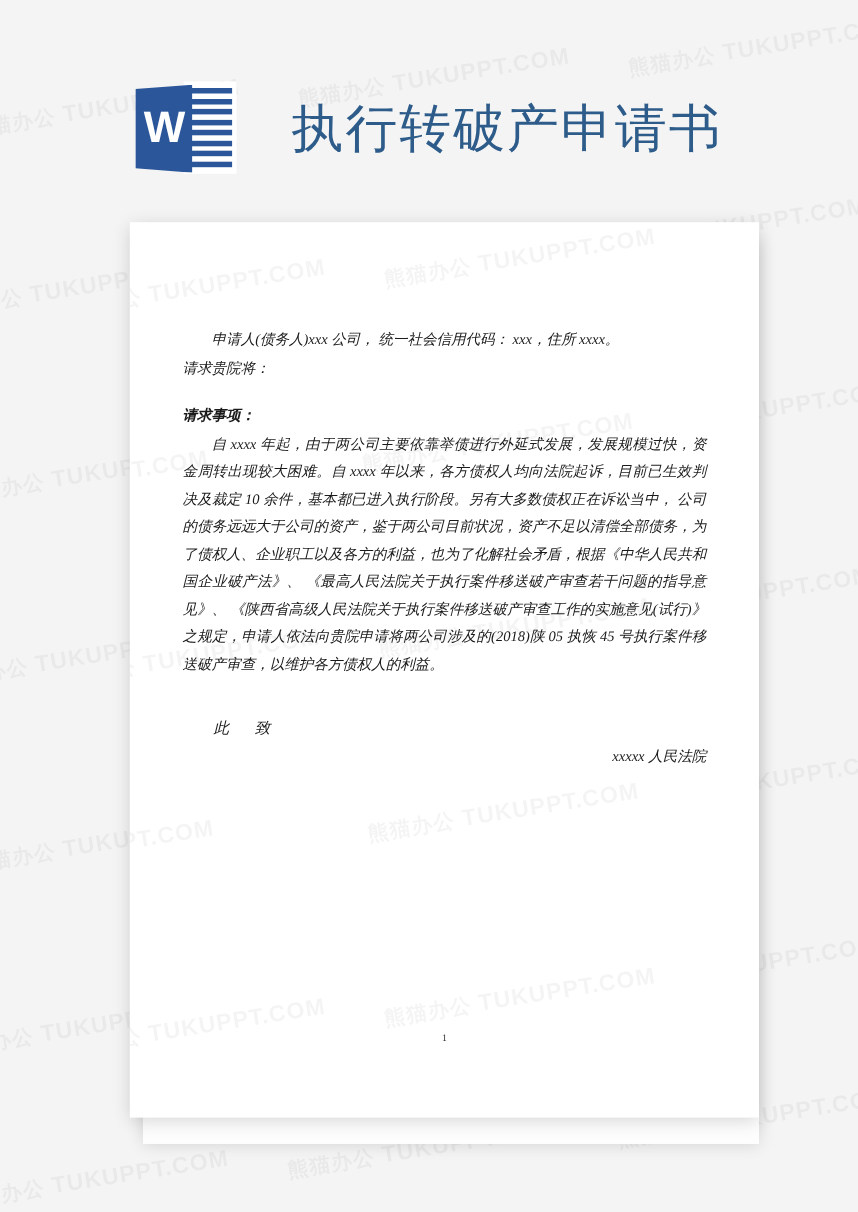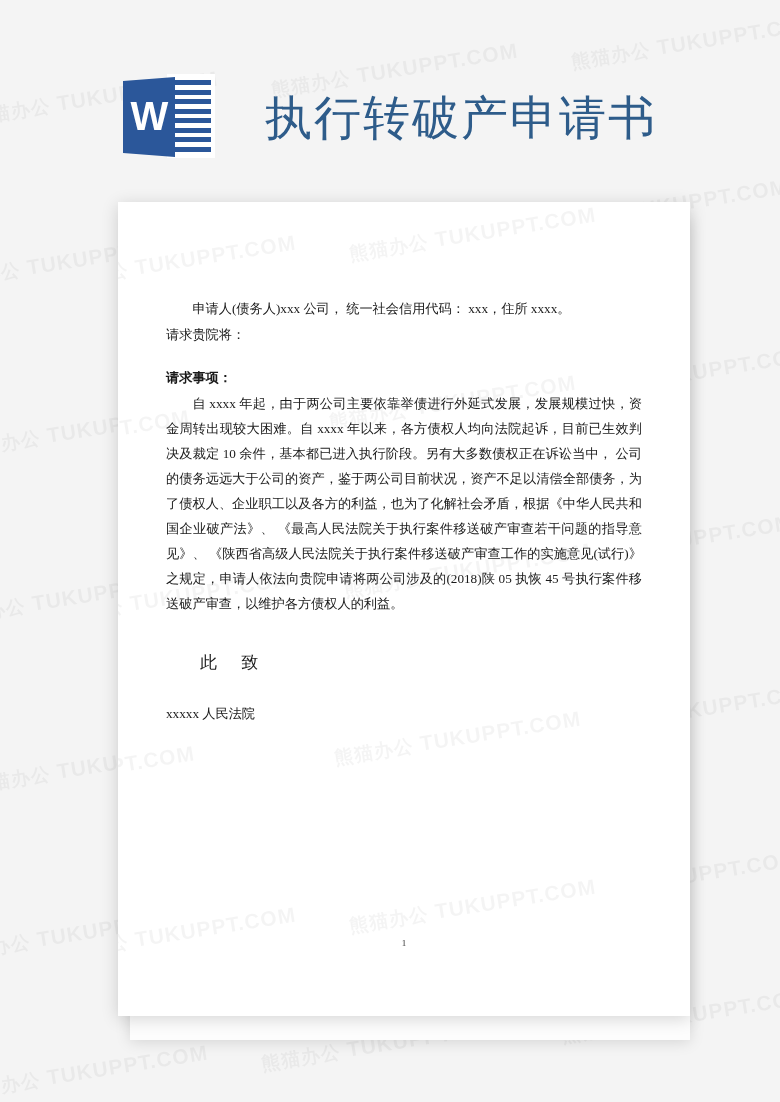--- a/index.html
+++ b/index.html
@@ -130,20 +130,21 @@
     z-index: 2;
     overflow: hidden;
   }
   .page-content {
     position: relative;
     z-index: 3;
     padding: 56px 48px 0 48px;
     box-sizing: border-box;
     height: 100%;
     color: #1a1a1a;
+    font-style: italic;
   }
 
   
   .doc-title {
     text-align: center;
     font-size: 9.5px;
     font-weight: bold;
     letter-spacing: 0.5px;
     margin: 0 0 38px 0;
     font-family: "DejaVu Serif", "Liberation Serif", serif;
@@ -157,31 +158,32 @@
     font-family: "Liberation Serif", "DejaVu Serif", serif;
   }
   .indent { text-indent: 2em; }
   .bold { font-weight: bold; }
   .p.section-head { margin-top: 18px; }
   .para { margin-bottom: 0px; }
   .closing {
     margin-top: 34px;
   }
   .cizhi {
-    font-size: 17px;
+    font-size: 14px;
     line-height: 25px;
     text-indent: 2em;
     letter-spacing: 10px;
     font-family: "Liberation Serif", "DejaVu Serif", serif;
   }
   .court {
     font-size: 13.2px;
     line-height: 25px;
-    margin-top: 26px;
-    font-family: "Liberation Serif", "DejaVu Serif", serif;
+    margin-top: 0;
+    font-family: "Liberation Serif", "DejaVu Serif", serif;
+    text-align: right;
   }
   .page-number {
     position: absolute;
     left: 0;
     right: 0;
     bottom: 68px;
     text-align: center;
     font-size: 9px;
     color: #333;
     font-family: "Liberation Serif", "DejaVu Serif", serif;

